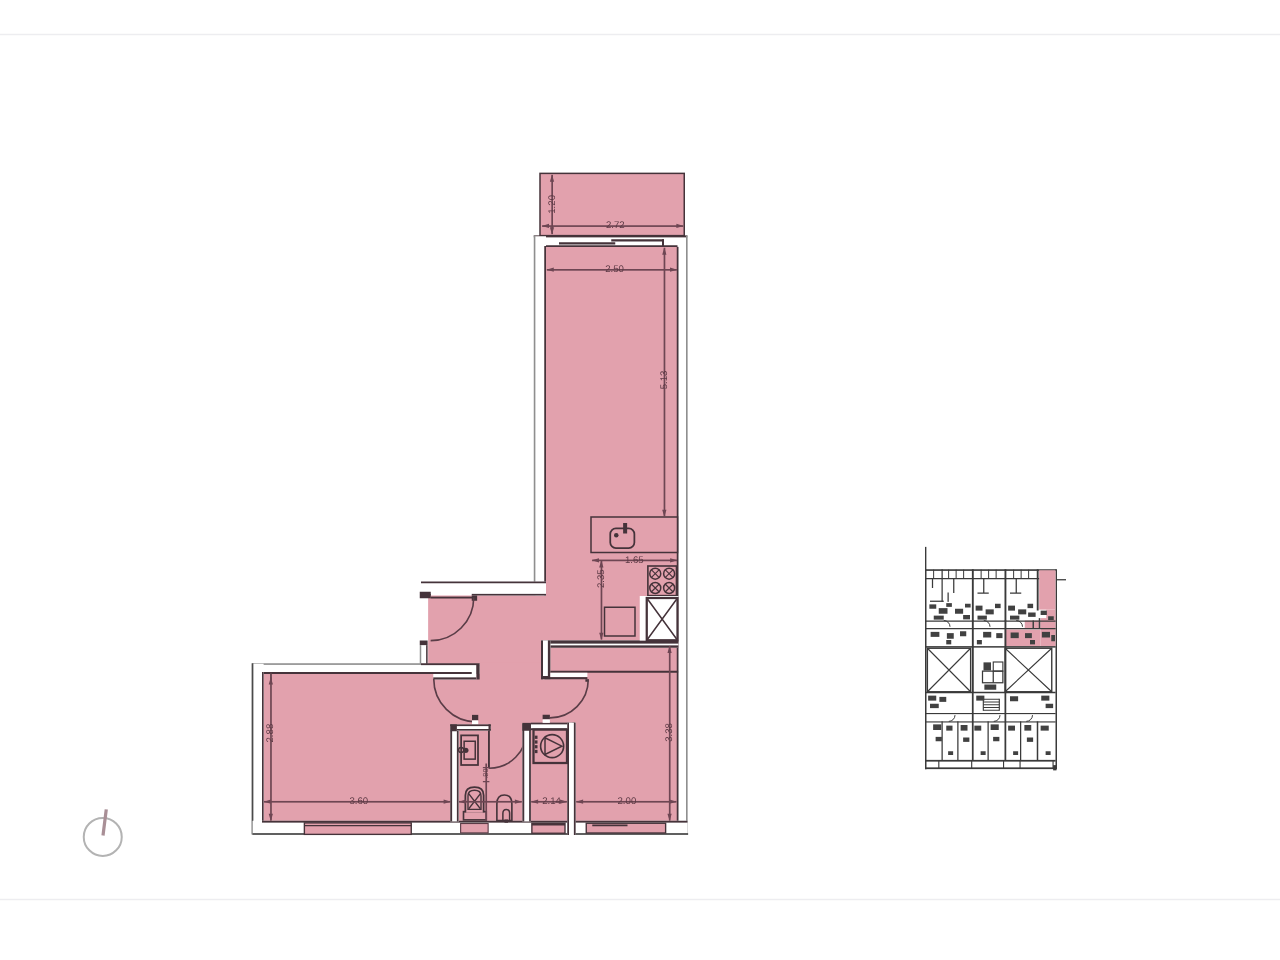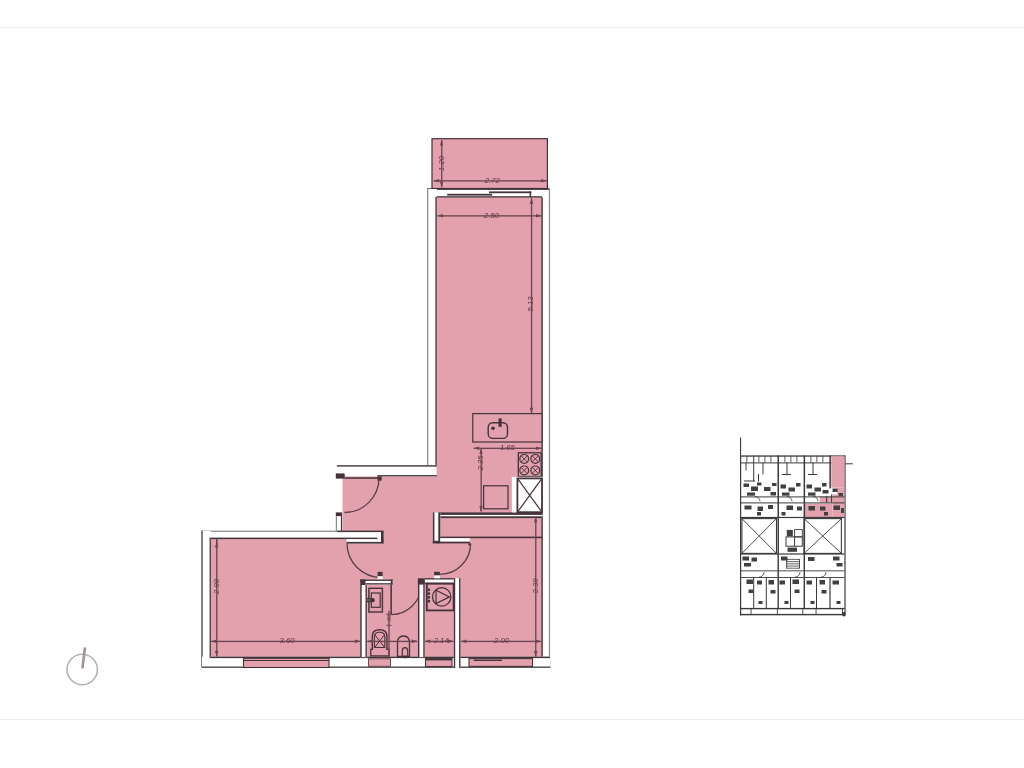--- a/index.html
+++ b/index.html
@@ -1,16 +1,16 @@
 <!DOCTYPE html>
 <html><head>
 <meta charset="utf-8">
 <style>
 html,body{margin:0;padding:0;background:#ffffff;}
-#page{width:1024px;height:768px;position:relative;overflow:hidden;background:#15803d;font-style:italic;}
+#page{width:1024px;height:768px;position:relative;overflow:hidden;background:#15803d;}
 text{font-family:"Liberation Sans",sans-serif;}
 </style>
 </head>
 <body>
 <div id="page">
 <svg width="1024" height="768" viewBox="0 0 1024 768" shape-rendering="auto">
 
 <rect x="0" y="0" width="1024" height="768" fill="#ffffff"></rect>
 
 <rect x="0" y="27" width="1024" height="1.2" fill="#ededf0"></rect>

